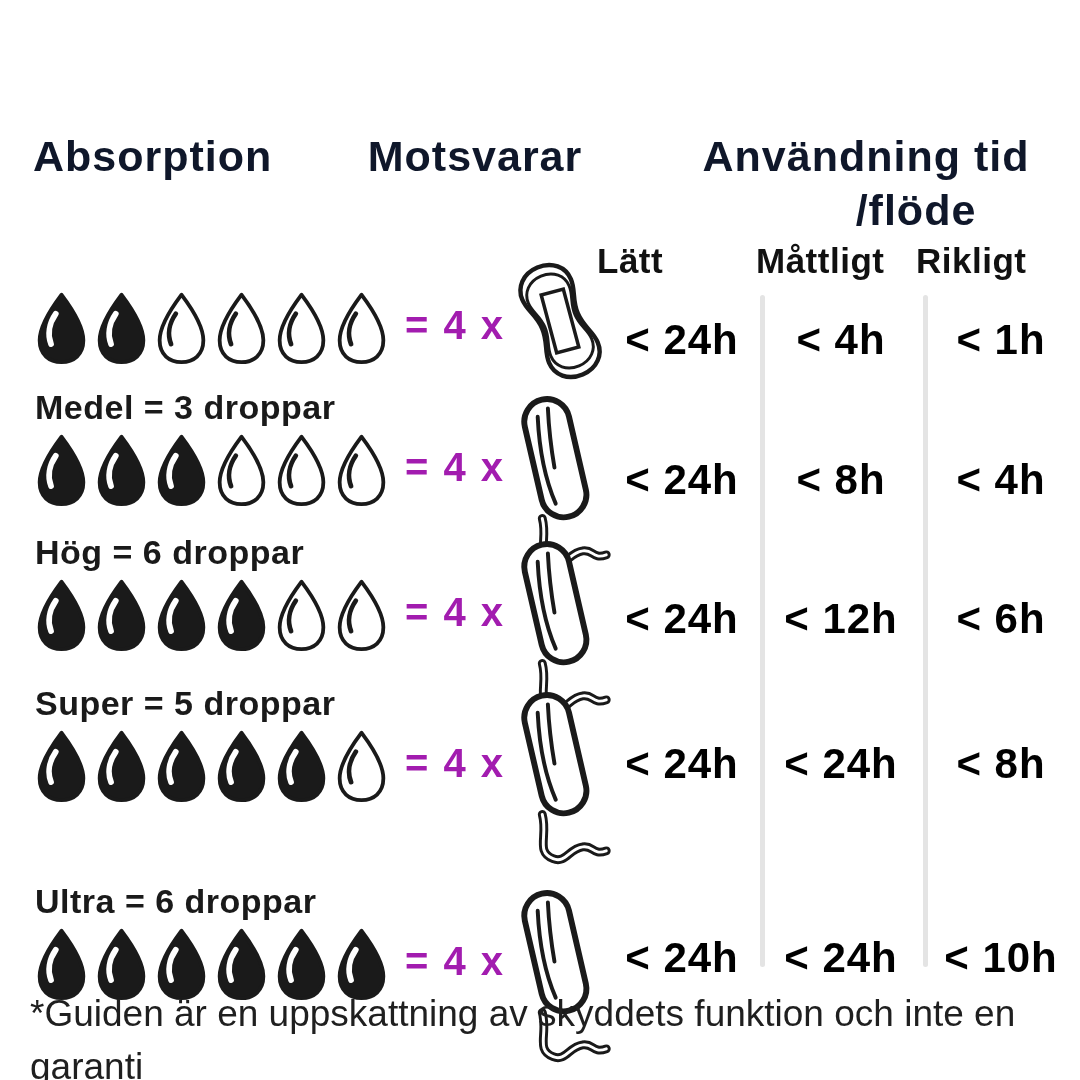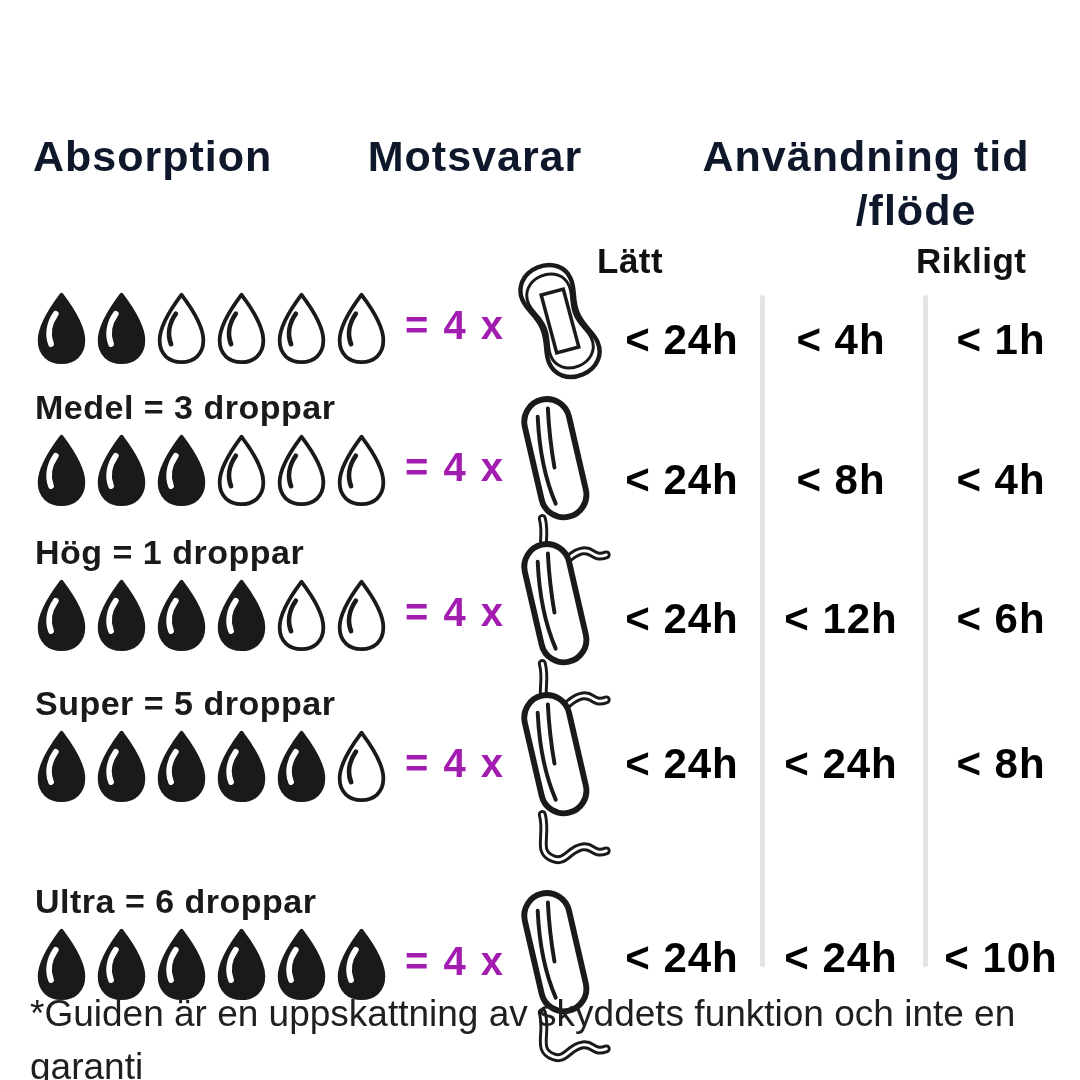--- a/index.html
+++ b/index.html
@@ -53,20 +53,21 @@
 <div class="canvas">
 
   <div class="top-header th-absorption">Absorption</div>
   <div class="top-header th-usage">
     <span>Användning tid</span>
     <span class="line2">/flöde</span>
   </div>
   <div class="top-header th-motsvarar">Motsvarar</div>
 
   <div class="flow-header fh-0">Lätt</div>
+  <div class="flow-header fh-1">Måttligt</div>
   <div class="flow-header fh-2">Rikligt</div>
 
   <div class="v-divider vd-1"></div>
   <div class="v-divider vd-2"></div>
 
   <div class="row r0">
     <div class="drops">
         <svg class="drop filled" viewBox="0 0 60 80" xmlns="http://www.w3.org/2000/svg">
     <path class="body" d="M30,5 C27,9 7,35 7,53 C7,68 17,76 30,76 C43,76 53,68 53,53 C53,35 33,9 30,5 Z"></path>
     <path class="shine" d="M19,57 C15,47 17,35 24,25"></path>
@@ -142,21 +143,21 @@
     </g>
     <path d="M49,128 C55,150 42,166 60,173 C73,178 76,163 90,161 C101,159 100,170 114,165" fill="none" stroke="#1a1a1a" stroke-width="9" stroke-linecap="round"></path>
     <path d="M49,128 C55,150 42,166 60,173 C73,178 76,163 90,161 C101,159 100,170 114,165" fill="none" stroke="#ffffff" stroke-width="3" stroke-linecap="round"></path>
   </svg></div>
     <div class="time t1">&lt; 24h</div>
     <div class="time t2">&lt; 8h</div>
     <div class="time t3">&lt; 4h</div>
   </div>
 
   <div class="row r2">
-    <div class="row-label">Hög = 1 droppar</div>
+    <div class="row-label">Hög = 6 droppar</div>
     <div class="drops">
         <svg class="drop filled" viewBox="0 0 60 80" xmlns="http://www.w3.org/2000/svg">
     <path class="body" d="M30,5 C27,9 7,35 7,53 C7,68 17,76 30,76 C43,76 53,68 53,53 C53,35 33,9 30,5 Z"></path>
     <path class="shine" d="M19,57 C15,47 17,35 24,25"></path>
   </svg>
         <svg class="drop filled" viewBox="0 0 60 80" xmlns="http://www.w3.org/2000/svg">
     <path class="body" d="M30,5 C27,9 7,35 7,53 C7,68 17,76 30,76 C43,76 53,68 53,53 C53,35 33,9 30,5 Z"></path>
     <path class="shine" d="M19,57 C15,47 17,35 24,25"></path>
   </svg>
         <svg class="drop filled" viewBox="0 0 60 80" xmlns="http://www.w3.org/2000/svg">

